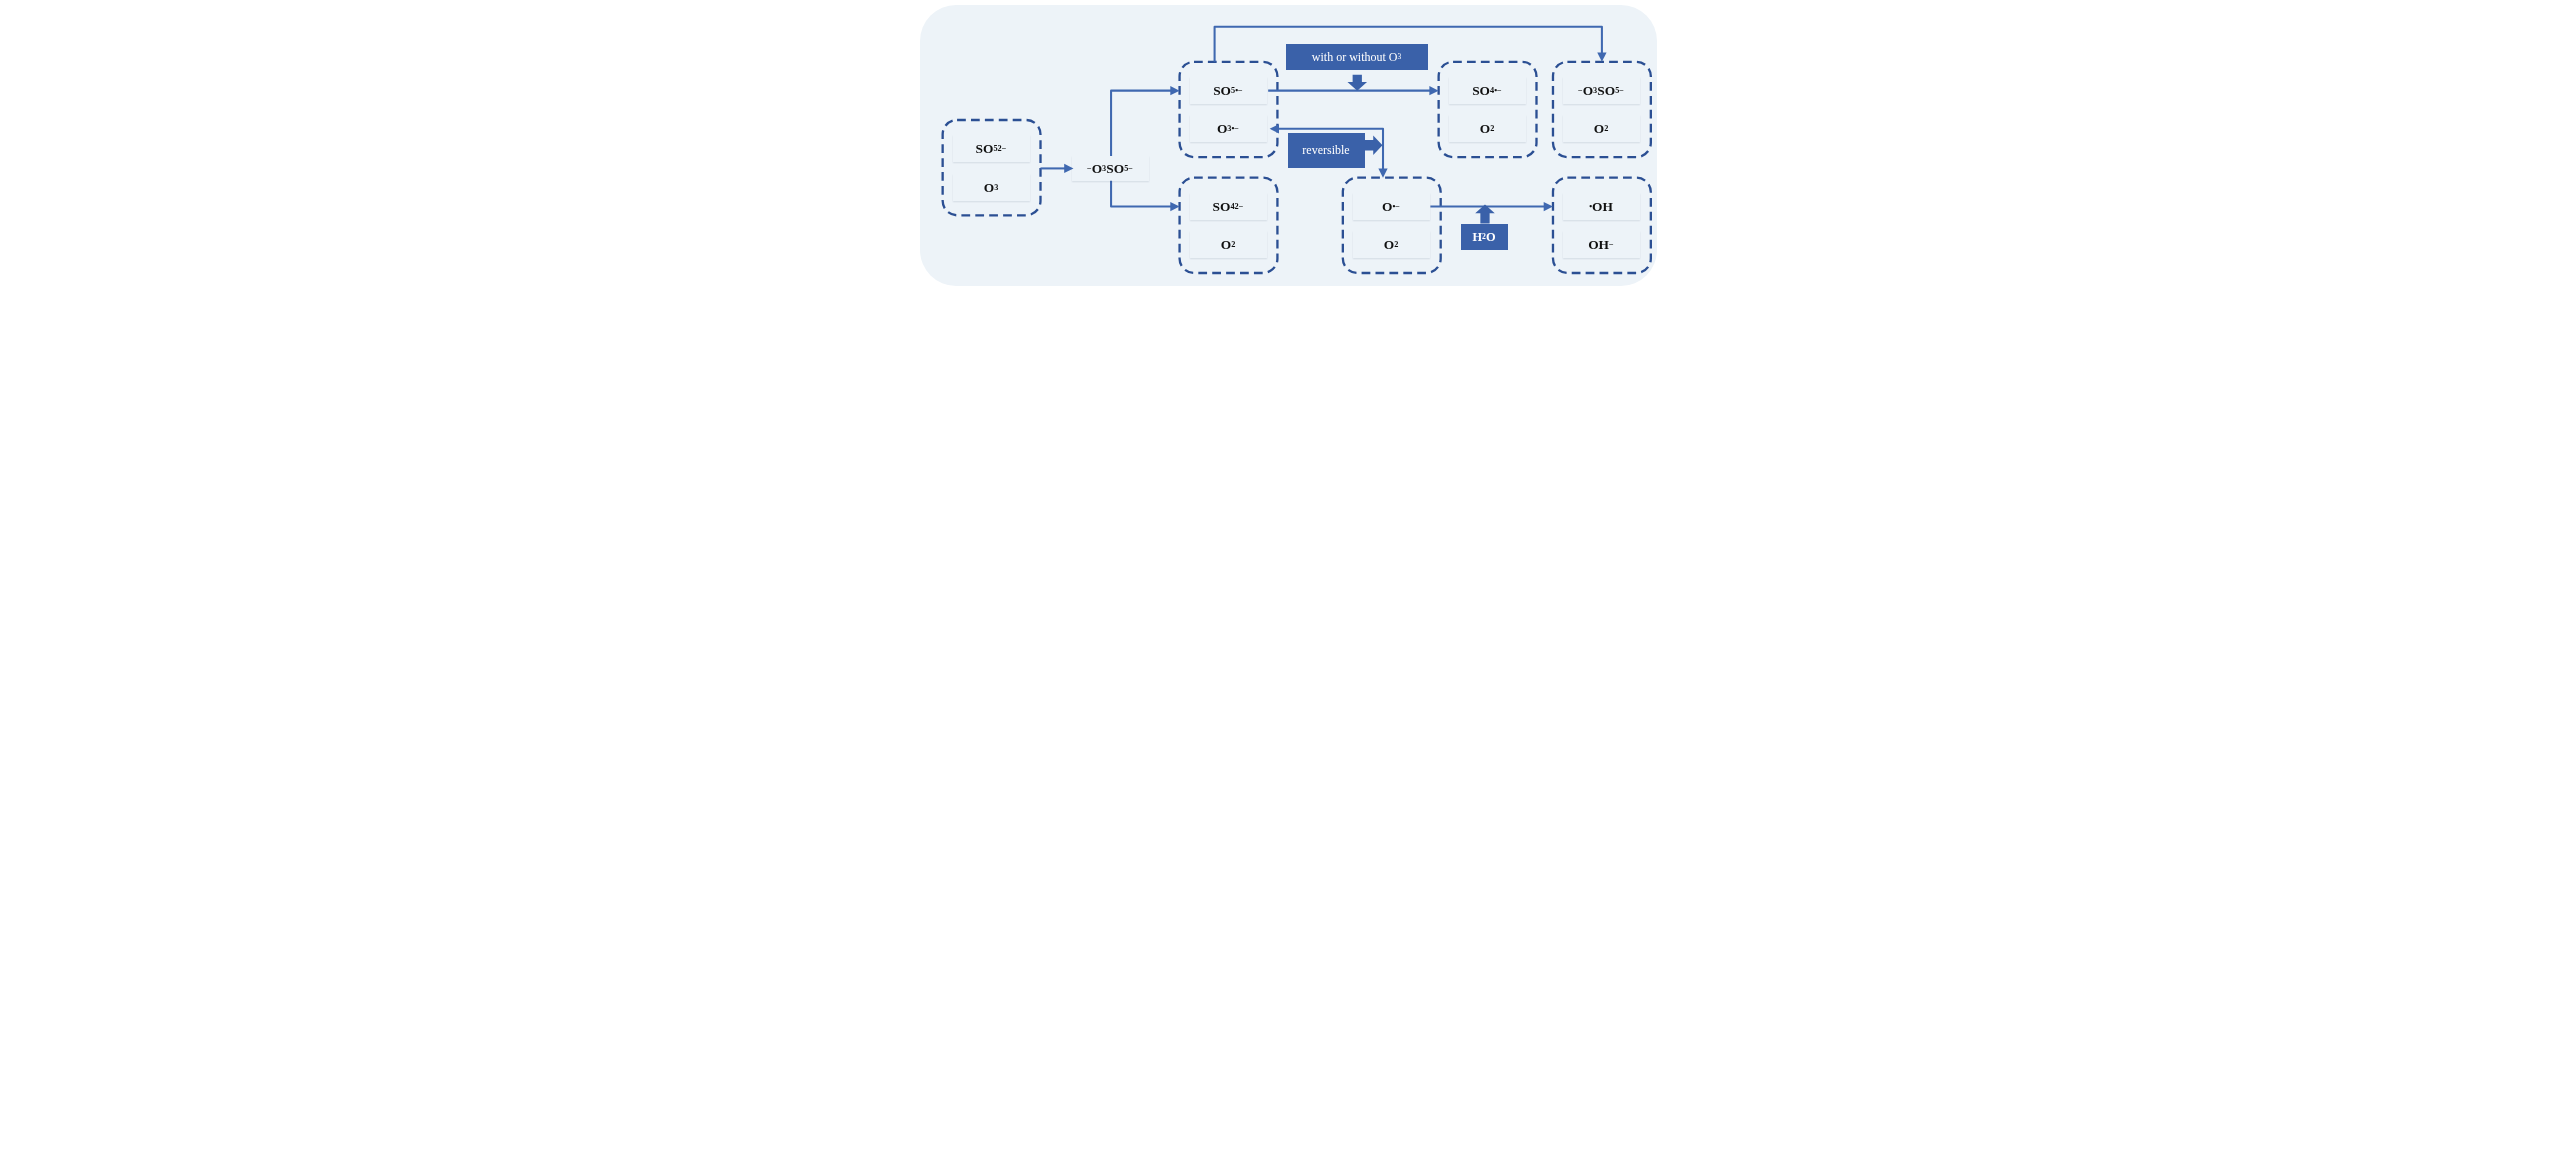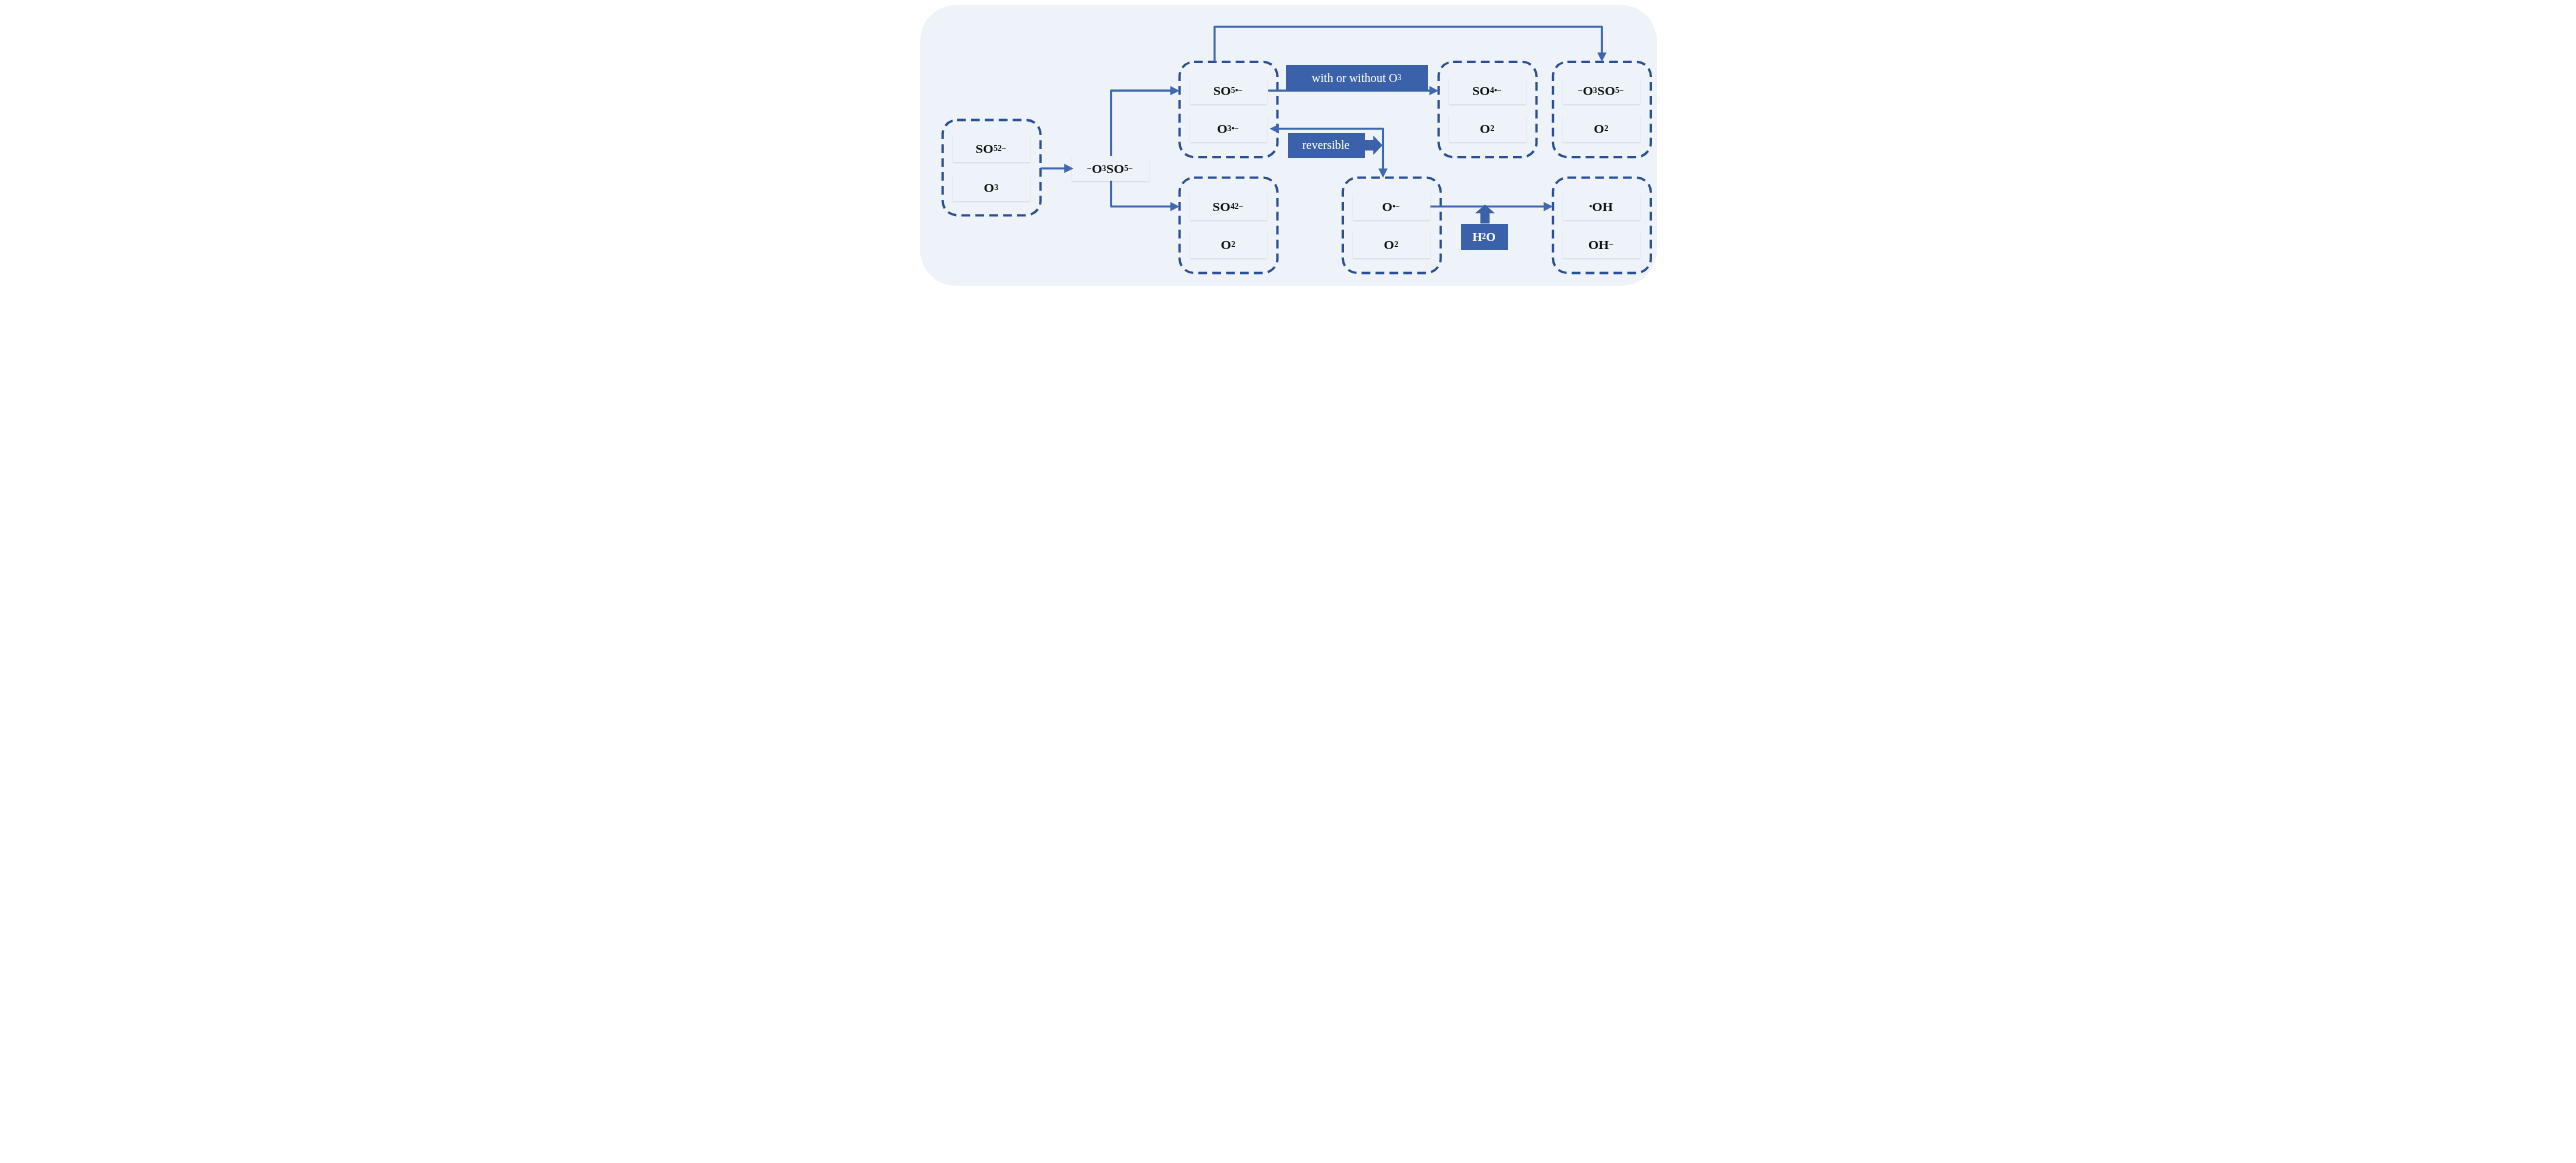--- a/index.html
+++ b/index.html
@@ -13,22 +13,22 @@
   svg.wires{position:absolute;left:0;top:0;width:749px;height:291px;}
   .row{position:absolute;width:77px;height:27px;display:flex;align-items:center;justify-content:center;
        font-size:13.4px;font-weight:bold;color:var(--pal-ink);box-shadow:0 1px 1.5px rgba(40,60,90,.12);}
   .row sub, .adduct sub{font-size:62%;line-height:0;vertical-align:-22%;}
   .row sup, .adduct sup{font-size:62%;line-height:0;vertical-align:38%;}
   .adduct{position:absolute;left:158px;top:156px;width:77px;height:25px;display:flex;align-items:center;justify-content:center;
        font-size:13.4px;font-weight:bold;color:var(--pal-ink);box-shadow:0 1px 1.5px rgba(40,60,90,.12);}
   .banner{position:absolute;display:flex;align-items:center;justify-content:center;color:#fff;
        background:var(--pal-banner);font-size:12px;font-weight:normal;}
   .banner sub{font-size:62%;line-height:0;vertical-align:-22%;}
-  .b-wowo{left:372px;top:65px;width:142px;height:26px;}
-  .b-rev{left:374px;top:133px;width:77px;height:25px;}
+  .b-wowo{left:372px;top:44px;width:142px;height:26px;}
+  .b-rev{left:374px;top:133px;width:77px;height:35px;}
   .b-h2o{left:547px;top:224px;width:47px;height:26px;font-size:12.4px;font-weight:bold;}
 </style>
 </head>
 <body>
 
 <div class="stage">
 
   <div class="panel"></div>
 
   <svg class="wires" viewBox="0 0 1453 565">

